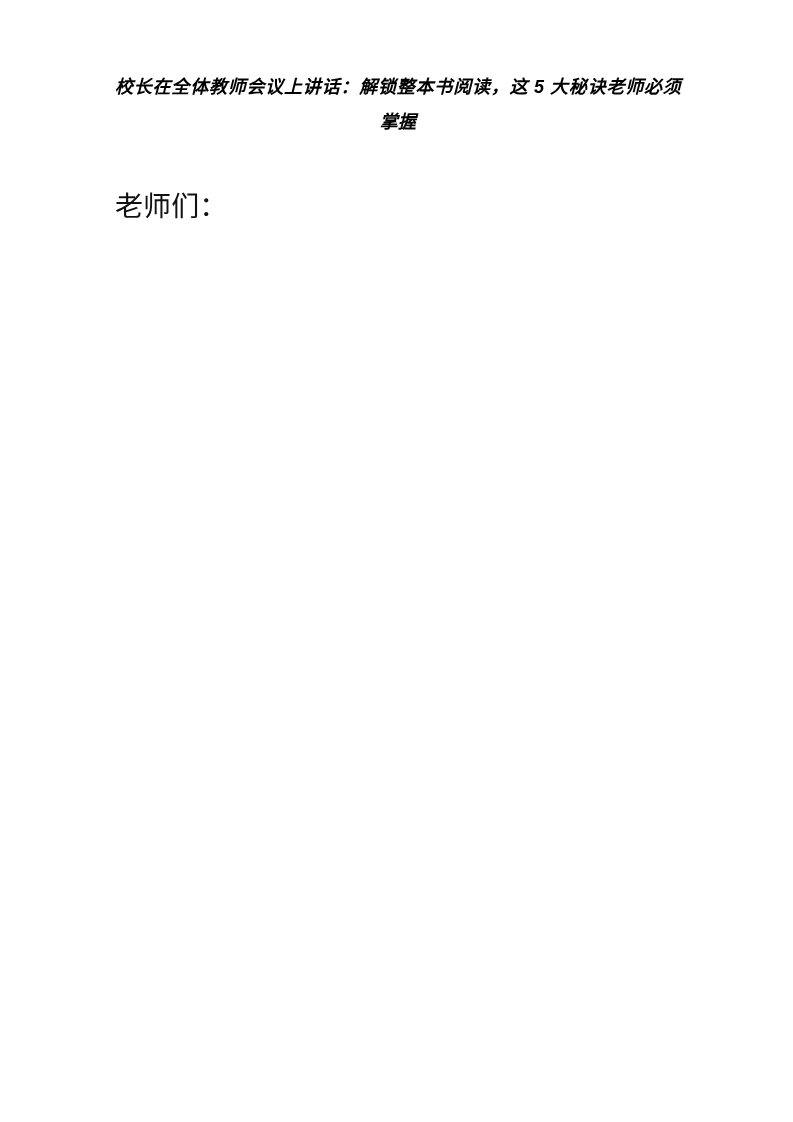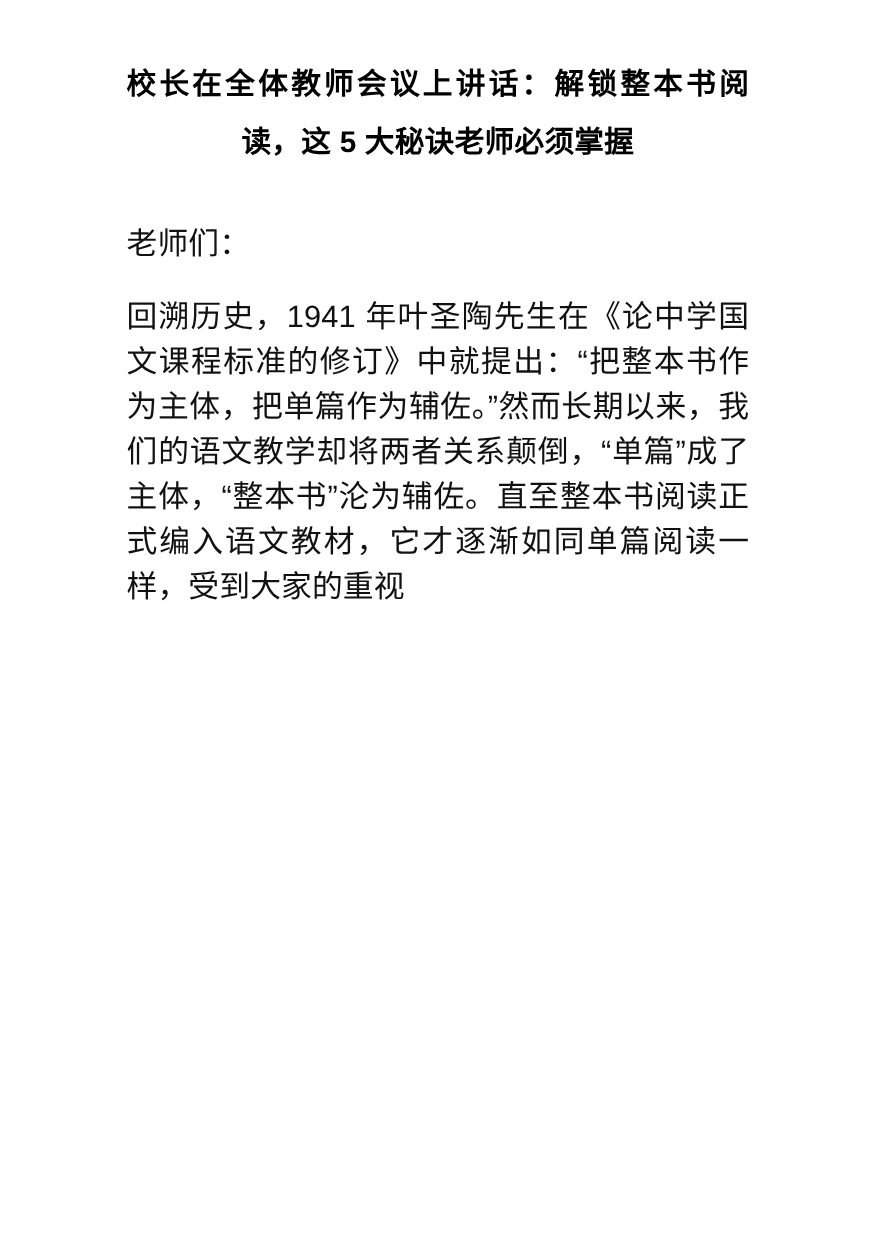--- a/index.html
+++ b/index.html
@@ -21,30 +21,31 @@
   }
 
   .content {
     position: absolute;
     left: 115px;
     top: 0;
     width: 566px;
   }
 
   .doc-title {
-    font-size: 27px;
+    font-size: 18px;
     font-weight: bold;
     line-height: 1.95;
     letter-spacing: 0.2px;
     text-align: justify;
     text-align-last: center;
     margin: 0;
-    padding-top: 50px;
+    padding-top: 70px;
     color: #000000;
     word-break: break-all;
+    font-style: italic;
   }
 
   .body-block {
     margin-top: 46px;
   }
 
   p.para {
     font-size: 28px;
     line-height: 41px;
     margin: 0 0 25px 0;
@@ -70,17 +71,16 @@
   <div class="content">
 
     <h1 class="doc-title">校长在全体教师会议上讲话：解锁整本书阅读，这 5 大秘诀老师必须掌握</h1>
 
     <div class="body-block">
 
       <p class="para short">老师们：</p>
 
 
 
-      <p class="para">回溯历史，1941 年叶圣陶先生在《论中学国文课程标准的修订》中就提出：“把整本书作为主体，把单篇作为辅佐。”然而长期以来，我们的语文教学却将两者关系颠倒，“单篇”成了主体，“整本书”沦为辅佐。直至整本书阅读正式编入语文教材，它才逐渐如同单篇阅读一样，受到大家的重视</p>
 
     </div>
   </div>
 </div>
 
 </body></html>

